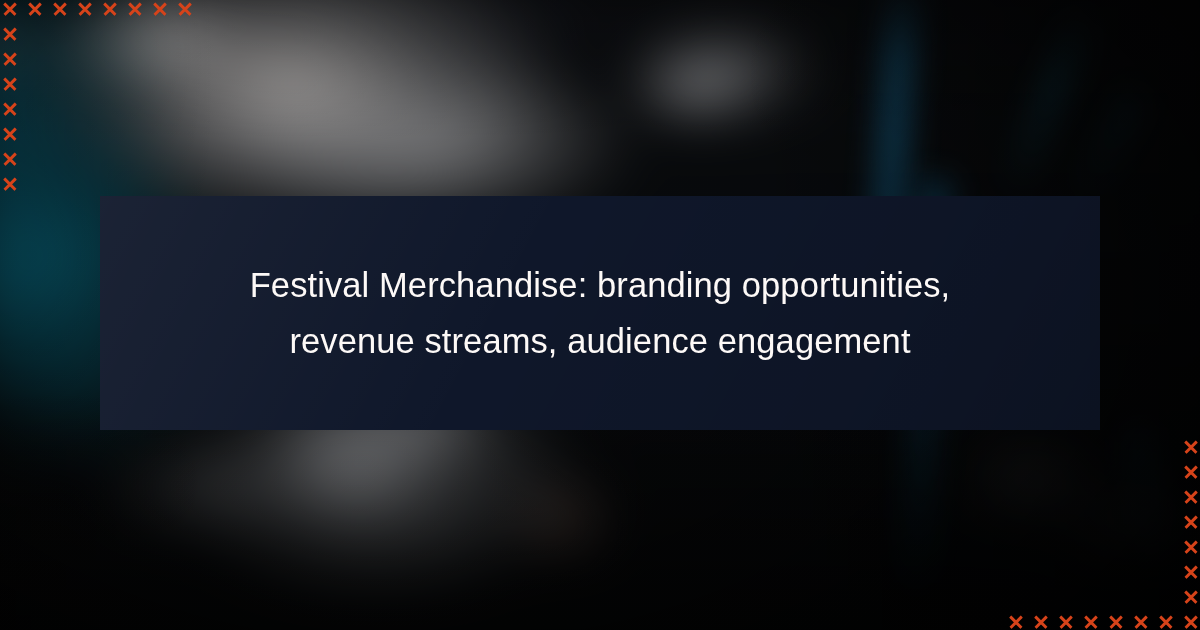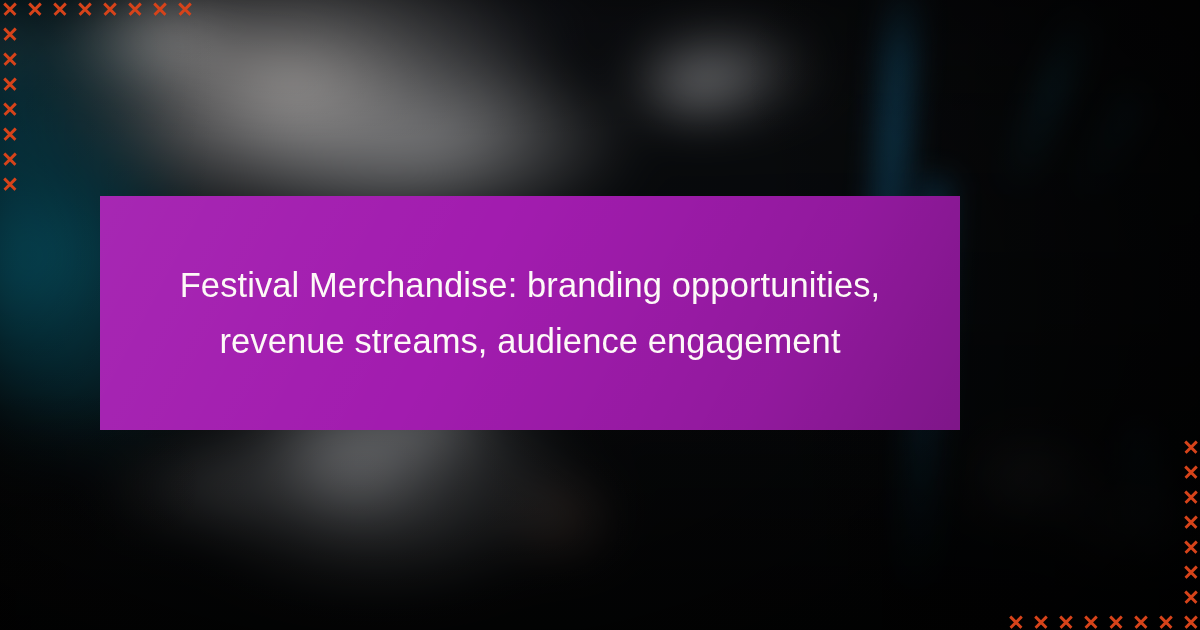--- a/index.html
+++ b/index.html
@@ -121,23 +121,23 @@
   #pattern-tl { left: -3px; top: -4px; }
   #pattern-tl .row { display: flex; }
   #pattern-br { right: -3px; bottom: -4px; }
   #pattern-br .row { display: flex; justify-content: flex-end; }
 
   
   #title-card {
     position: absolute;
     left: 100px;
     top: 196px;
-    width: 860px;
+    width: 1000px;
     height: 234px;
-    background: #a21caf;
+    background: #0f172a;
     display: flex;
     align-items: center;
     justify-content: center;
     box-sizing: border-box;
     padding: 0 56px;
   }
   #title-card::after {
     content: "";
     position: absolute;
     inset: 0;

